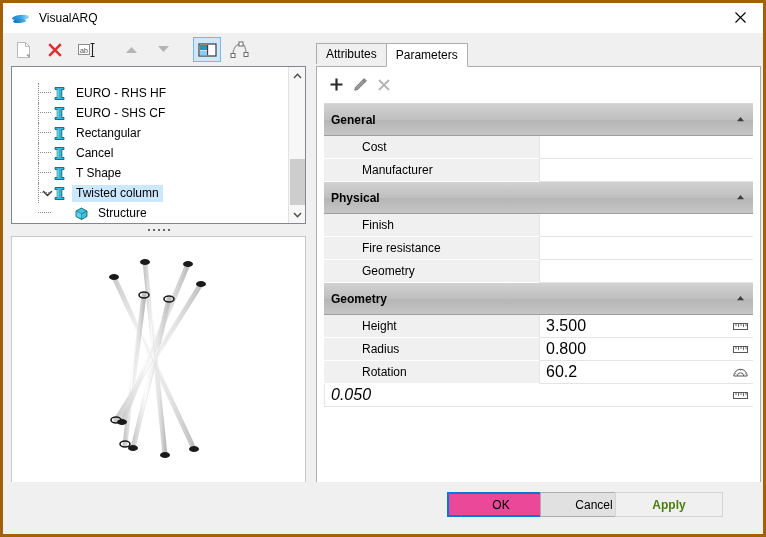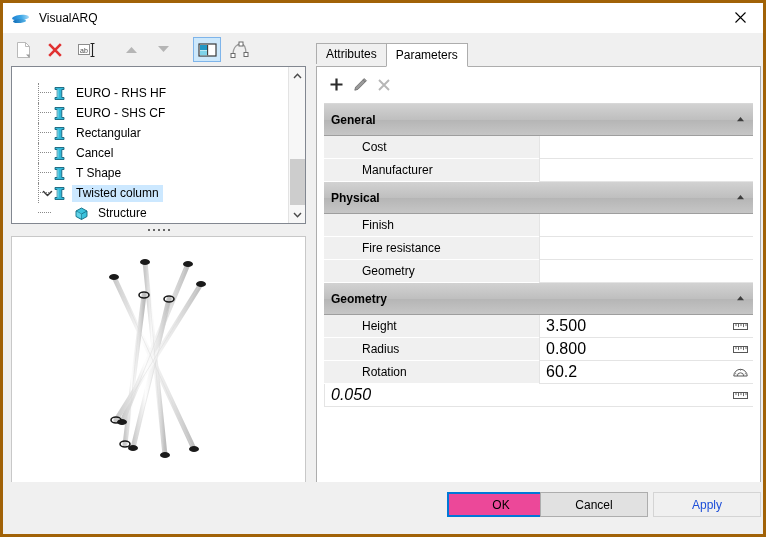--- a/index.html
+++ b/index.html
@@ -229,21 +229,21 @@
     display: flex; align-items: center; justify-content: center;
     font-size: 12px; cursor: default;
   }
   .btn.default {
     left: 408px; background: #ec4899;
     border: 2px solid #0078d7;
     margin-left: 36px;
   }
   .btn.cancel { left: 537px; }
   .btn.apply {
-    left: 650px; color: #1d4ed8; background: #f0f0f0; border-color: #d4d4d4;
+    left: 612px; color: #4d7c0f; background: #f0f0f0; border-color: #d4d4d4; font-weight: bold;
   }
 </style>
 </head>
 <body>
 
 <div class="window">
 
   <div class="titlebar">
     <div class="app-logo">
       <span class="sw1"></span>

